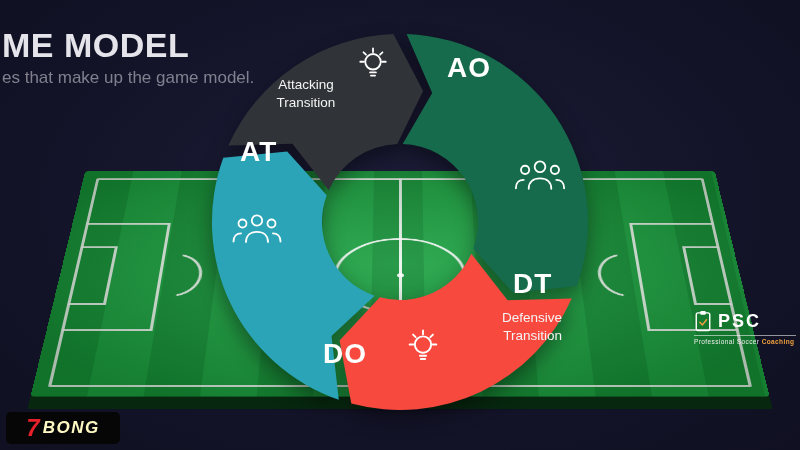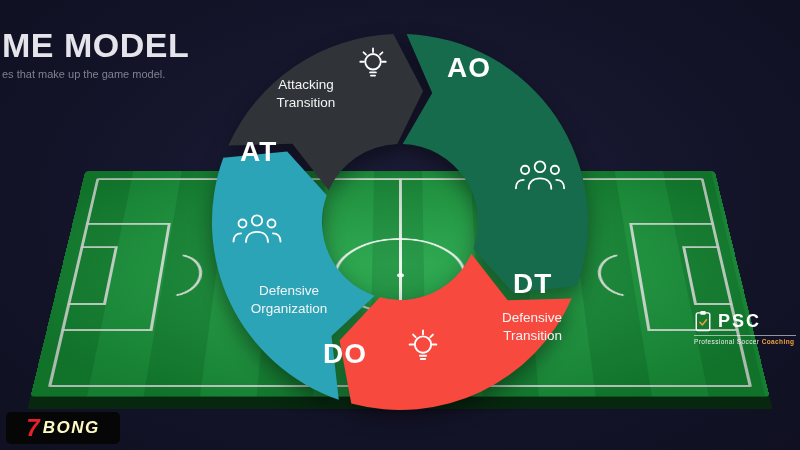--- a/index.html
+++ b/index.html
@@ -4,21 +4,21 @@
 <style>
   * { box-sizing: border-box; margin: 0; padding: 0; }
   html,body { background:#0d0d1c; }
   .stage {
     position: relative; width: 800px; height: 450px; overflow: hidden;
     font-family: "Liberation Sans", sans-serif;
     background: radial-gradient(ellipse at 50% 45%, #1c1c38 0%, #14142a 55%, #101022 100%);
   }
   
   .title { position:absolute; left:2px; top:26px; font-size:34px; font-weight:700; color:#e4e4ea; letter-spacing:.5px; }
-  .subtitle { position:absolute; left:2px; top:68px; font-size:11px; color:#80808f; }
+  .subtitle { position:absolute; left:2px; top:68px; font-size:17px; color:#80808f; }
 
   
   .field-shadow { position:absolute; left:10px; top:355px; width:780px; height:70px;
     background: radial-gradient(ellipse 50% 50% at 50% 50%, rgba(0,0,0,.65), rgba(0,0,0,0) 72%); }
   .field3d {
     position:absolute; left:60px; top:80px; width:680px; height:390px;
     transform: perspective(2000px) rotateX(55deg);
     background: repeating-linear-gradient(90deg,
       var(--stripe-a, #17923a) 0 52px,
       var(--stripe-b, #1ea344) 52px 104px);
@@ -116,21 +116,20 @@
   <div class="segname" style="left:444px; top:309px; width:118px;text-align:right;">Defensive Transition</div>
   <div class="icon" style="left:405px; top:328px;">
     <svg width="36" height="42" viewBox="0 0 28 33" fill="none" stroke="#ffffff" stroke-width="1.5" stroke-linecap="round">
       <circle cx="14" cy="13" r="6.4"></circle>
       <path d="M11.6 21.8h4.8M12.3 24.4h3.4"></path>
       <path d="M14 2v3M6.2 5.2l2 2M21.8 5.2l-2 2M3.5 13h3M24.5 13h-3"></path>
     </svg>
   </div>
 
   <div class="abbr" style="left:323px; top:338px;">DO</div>
-  <div class="segname" style="left:230px; top:282px; width:118px;">Defensive Organization</div>
   <div class="icon" style="left:230px; top:210px;">
     <svg width="54" height="37" viewBox="0 0 54 37" fill="none" stroke="#ffffff" stroke-width="1.8" stroke-linecap="round">
       <circle cx="12.5" cy="13.5" r="4"></circle>
       <circle cx="41.5" cy="13.5" r="4"></circle>
       <path d="M3.5 31.5c0-5.5 3.2-8.2 7.6-8.2M50.5 31.5c0-5.5-3.2-8.2-7.6-8.2"></path>
       <circle cx="27" cy="10.5" r="5.2"></circle>
       <path d="M16 32c0-6.8 4.6-10.2 11-10.2s11 3.4 11 10.2"></path>
     </svg>
   </div>
 

